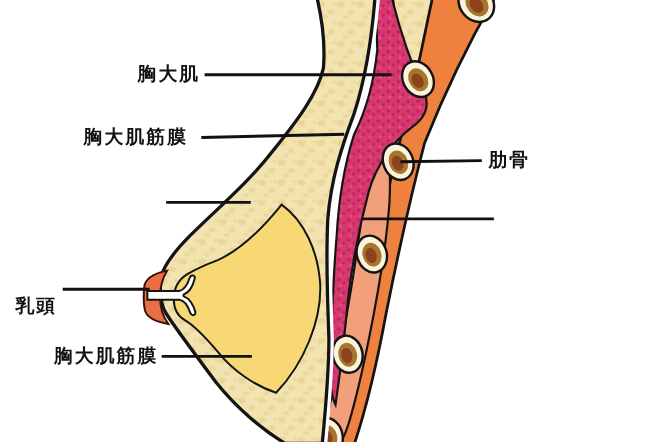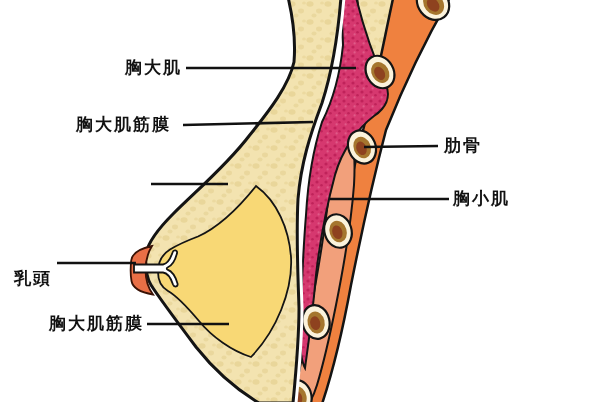--- a/index.html
+++ b/index.html
@@ -131,15 +131,14 @@
 
   <div class="lbl right-align" style="left:30px;top:116px;width:141px;">胸大肌筋膜</div>
 
 
   <div class="lbl right-align" style="left:0px;top:270px;width:52px;">乳頭</div>
 
   <div class="lbl right-align" style="left:22px;top:315px;width:122px;">胸大肌筋膜</div>
 
   <div class="lbl" style="left:444px;top:137px;">肋骨</div>
 
-  <div class="lbl" style="left:453px;top:190px;">胸小肌</div>
 
 </div>
 
 </body></html>

